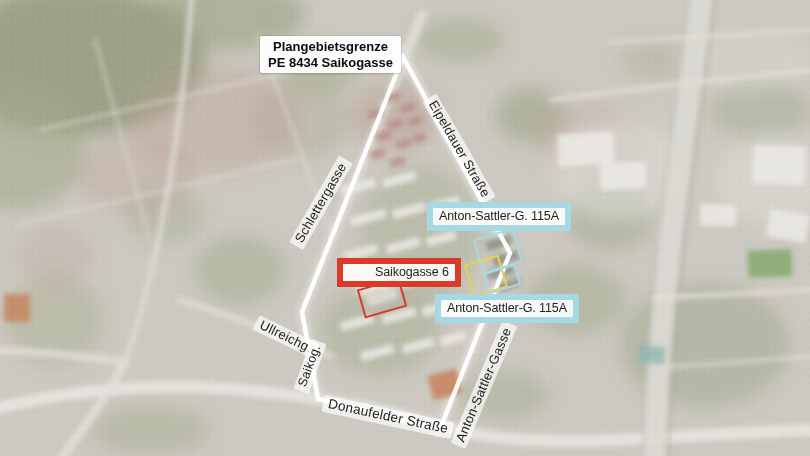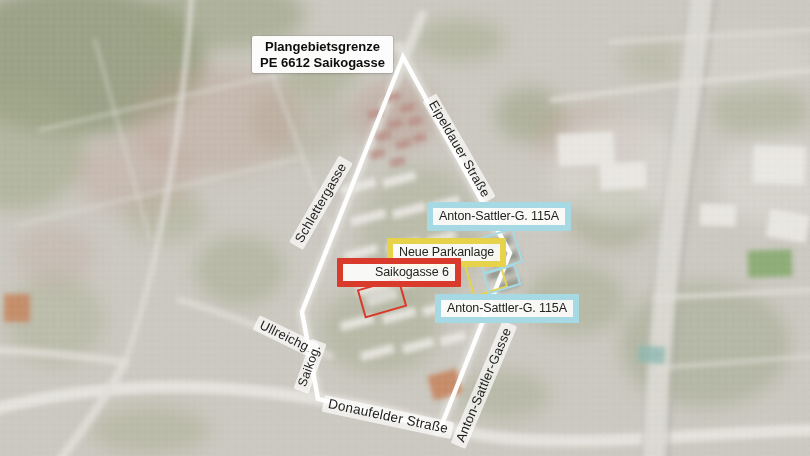--- a/index.html
+++ b/index.html
@@ -179,32 +179,29 @@
     <rect x="-21" y="-14" width="42" height="28" transform="translate(382,298) rotate(-16)" fill="none" stroke-width="2" stroke="#d93a2c"></rect>
   </svg>
 
   <div class="street" style="left:321px;top:203px;--rot:-60deg">Schlettergasse</div>
   <div class="street" style="left:459px;top:149px;--rot:60deg">Eipeldauer Straße</div>
   <div class="street" style="left:286px;top:337px;--rot:26deg">Ullreichg.</div>
   <div class="street" style="left:310px;top:366px;--rot:-70deg;font-size:12.5px">Saikog.</div>
   <div class="street" style="left:388px;top:417px;--rot:12deg;font-size:13.5px">Donaufelder Straße</div>
   <div class="street" style="left:484px;top:385px;--rot:-67deg">Anton-Sattler-Gasse</div>
 
-  <div class="plan-label" style="left:252px;top:36px">
+  <div class="plan-label" style="left:260px;top:36px">
     <span>Plangebietsgrenze</span>
-    <span>PE 6612 Saikogasse</span>
+    <span>PE 8434 Saikogasse</span>
   </div>
 
   <div class="callout" style="left: 427px; top: 202px; border-color: rgb(166, 217, 228);">
     <span>Anton-Sattler-G. 115A</span>
   </div>
 
-  <div class="callout" style="left: 387px; top: 238px; border-color: rgb(231, 211, 75);">
-    <span>Neue Parkanlage</span>
-  </div>
 
   <div class="callout" style="left: 337px; top: 258px; border-color: rgb(217, 58, 44); padding-left: 32px;">
     <span>Saikogasse 6</span>
   </div>
 
   <div class="callout" style="left: 435px; top: 294px; border-color: rgb(166, 217, 228);">
     <span>Anton-Sattler-G. 115A</span>
   </div>
 
 </div>

